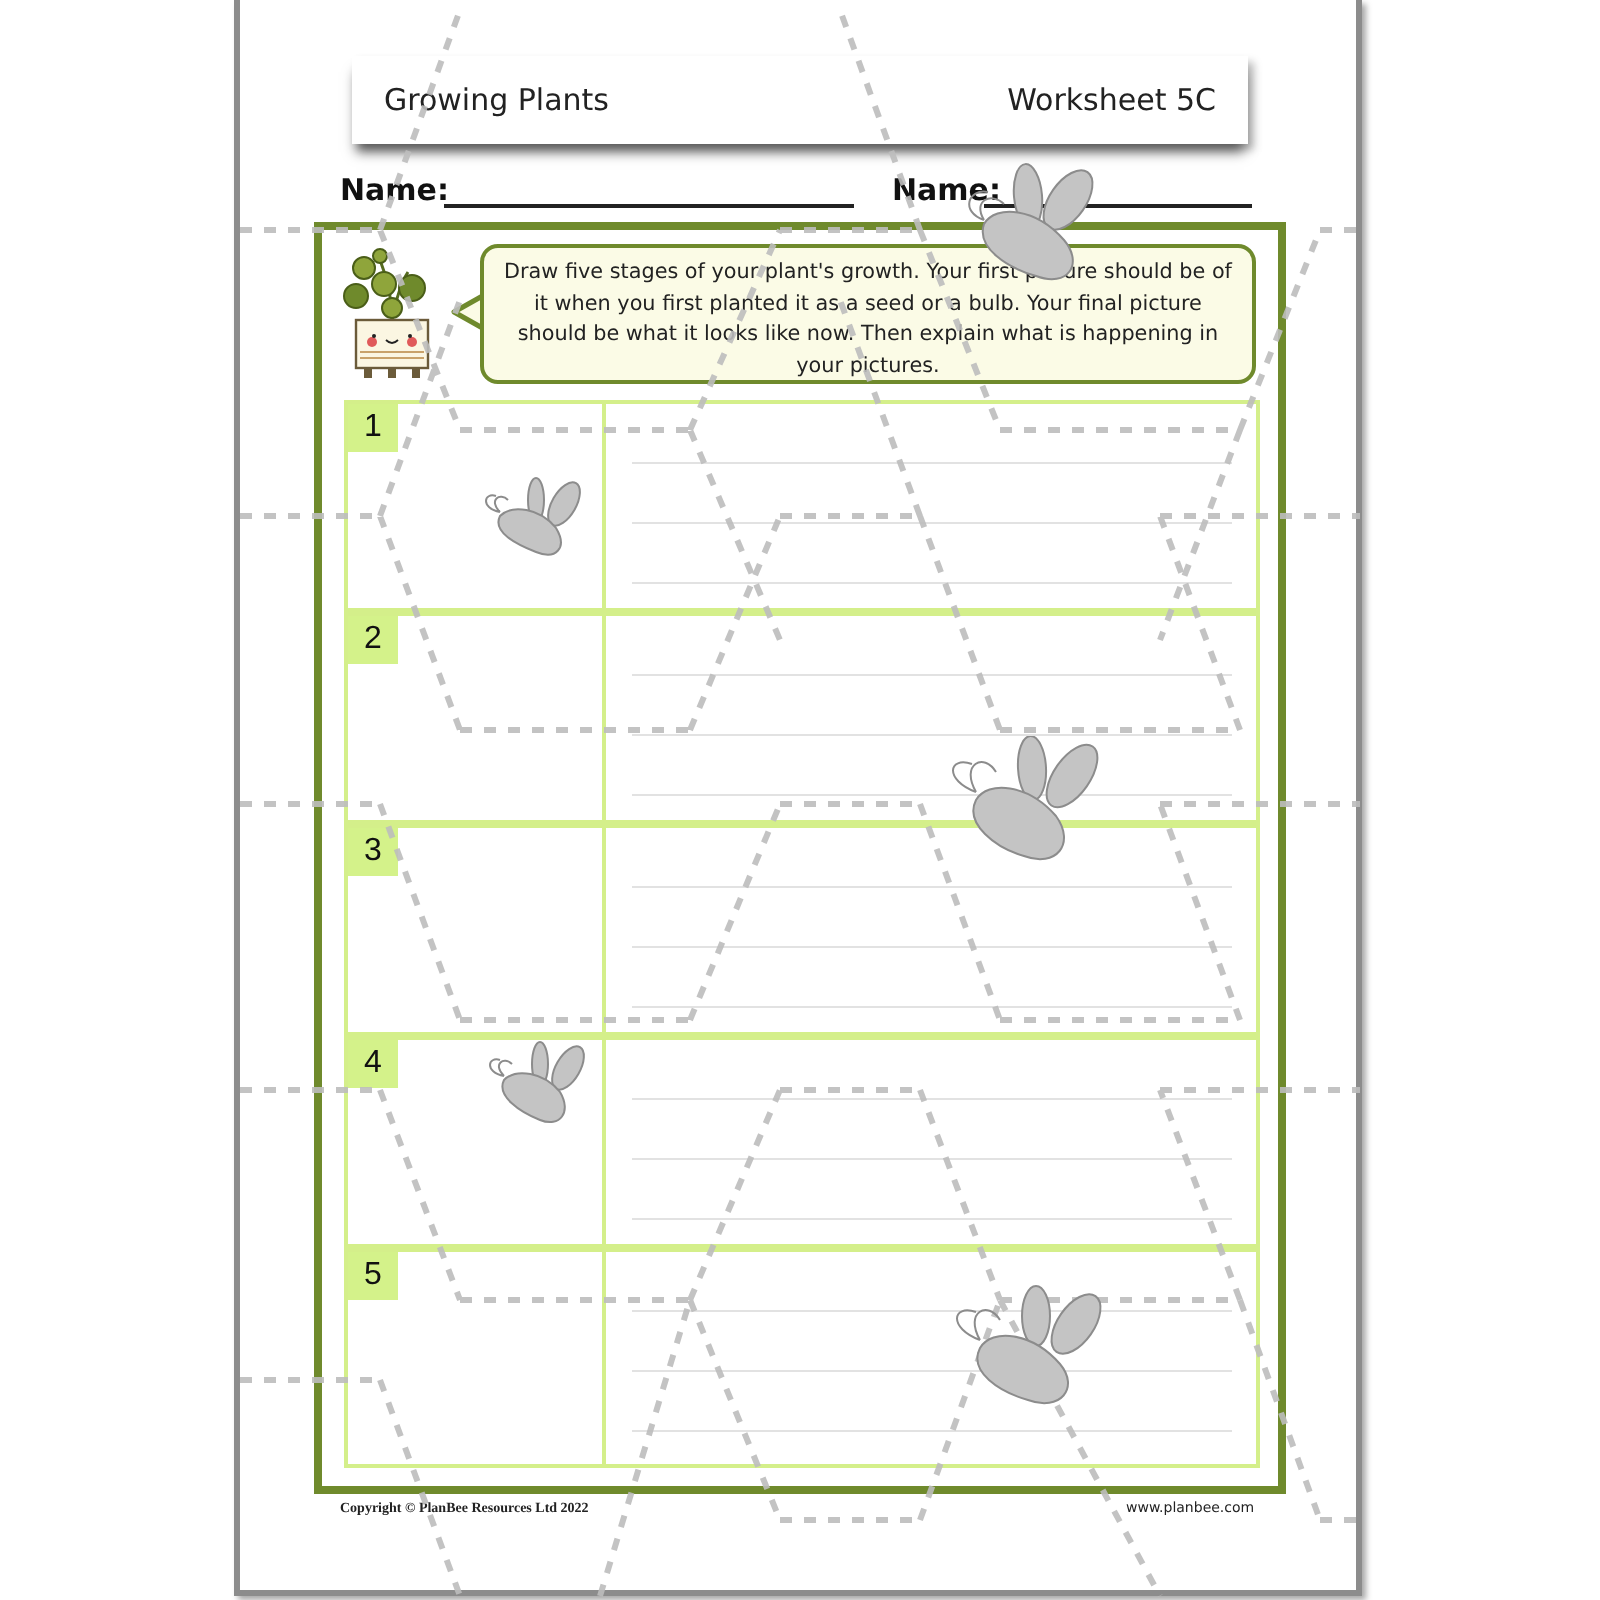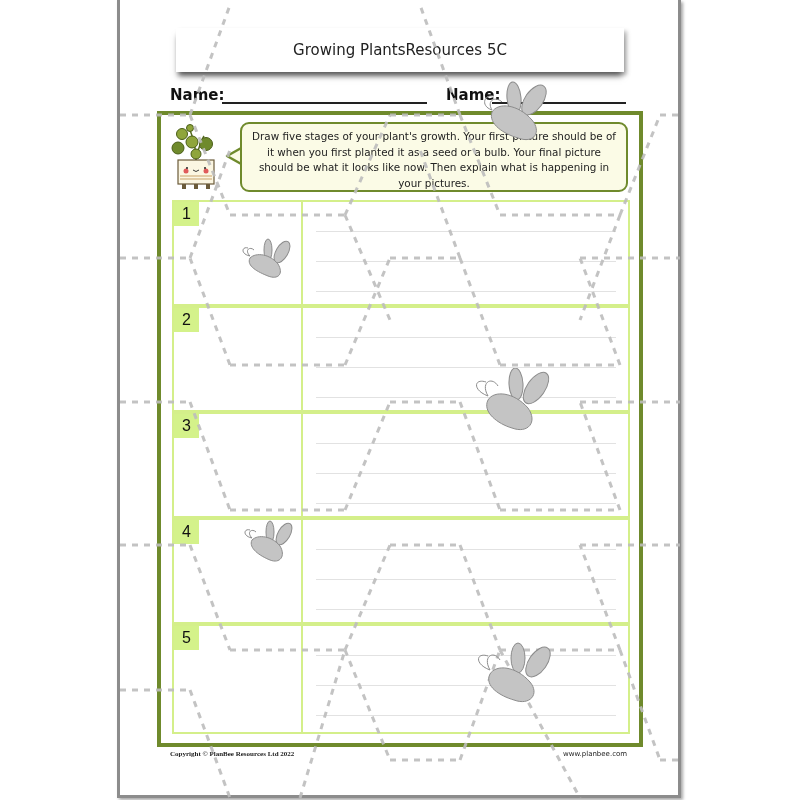--- a/index.html
+++ b/index.html
@@ -13,21 +13,21 @@
     box-sizing:border-box;
   }
 
   
   .watermark { position:absolute; left:0; top:0; width:800px; height:800px; pointer-events:none; z-index:5; }
 
   .title-box {
     position:absolute; left:176px; top:28px; width:448px; height:44px;
     background:#ffffff;
     box-shadow: 0 6px 6px -2px rgba(0,0,0,0.55), 3px 3px 4px rgba(0,0,0,0.25);
-    display:flex; align-items:center; justify-content:center;
+    display:flex; align-items:center; justify-content:space-between;
     padding:0 16px; box-sizing:border-box;
     font-family:"DejaVu Sans", sans-serif; font-size:15px; color:#222;
   }
 
   .name-date { position:absolute; top:86px; left:170px; width:460px; height:22px; font-family:"DejaVu Sans", sans-serif; font-weight:bold; font-size:15px; color:#111; }
   .name-label { position:absolute; left:0; top:0; }
   .name-line { position:absolute; left:52px; top:16px; width:205px; border-bottom:2px solid #222; }
   .date-label { position:absolute; left:276px; top:0; }
   .date-line { position:absolute; left:322px; top:16px; width:134px; border-bottom:2px solid #222; }
 
@@ -62,21 +62,21 @@
   .footer-left { position:absolute; left:170px; top:750px; font-size:7px; font-weight:bold; color:#222; font-family:Liberation Serif, serif; }
   .footer-right { position:absolute; left:563px; top:750px; font-size:7px; font-weight:normal; color:#222; font-family:"DejaVu Sans", sans-serif; }
 </style>
 </head>
 <body>
 
 <div class="page"></div>
 
 <div class="title-box">
   <span>Growing Plants</span>
-  <span>Resources 5C</span>
+  <span>Worksheet 5C</span>
 </div>
 
 <div class="name-date">
   <span class="name-label">Name:</span>
   <div class="name-line"></div>
   <span class="date-label">Name:</span>
   <div class="date-line"></div>
 </div>
 
 <div class="frame"></div>

